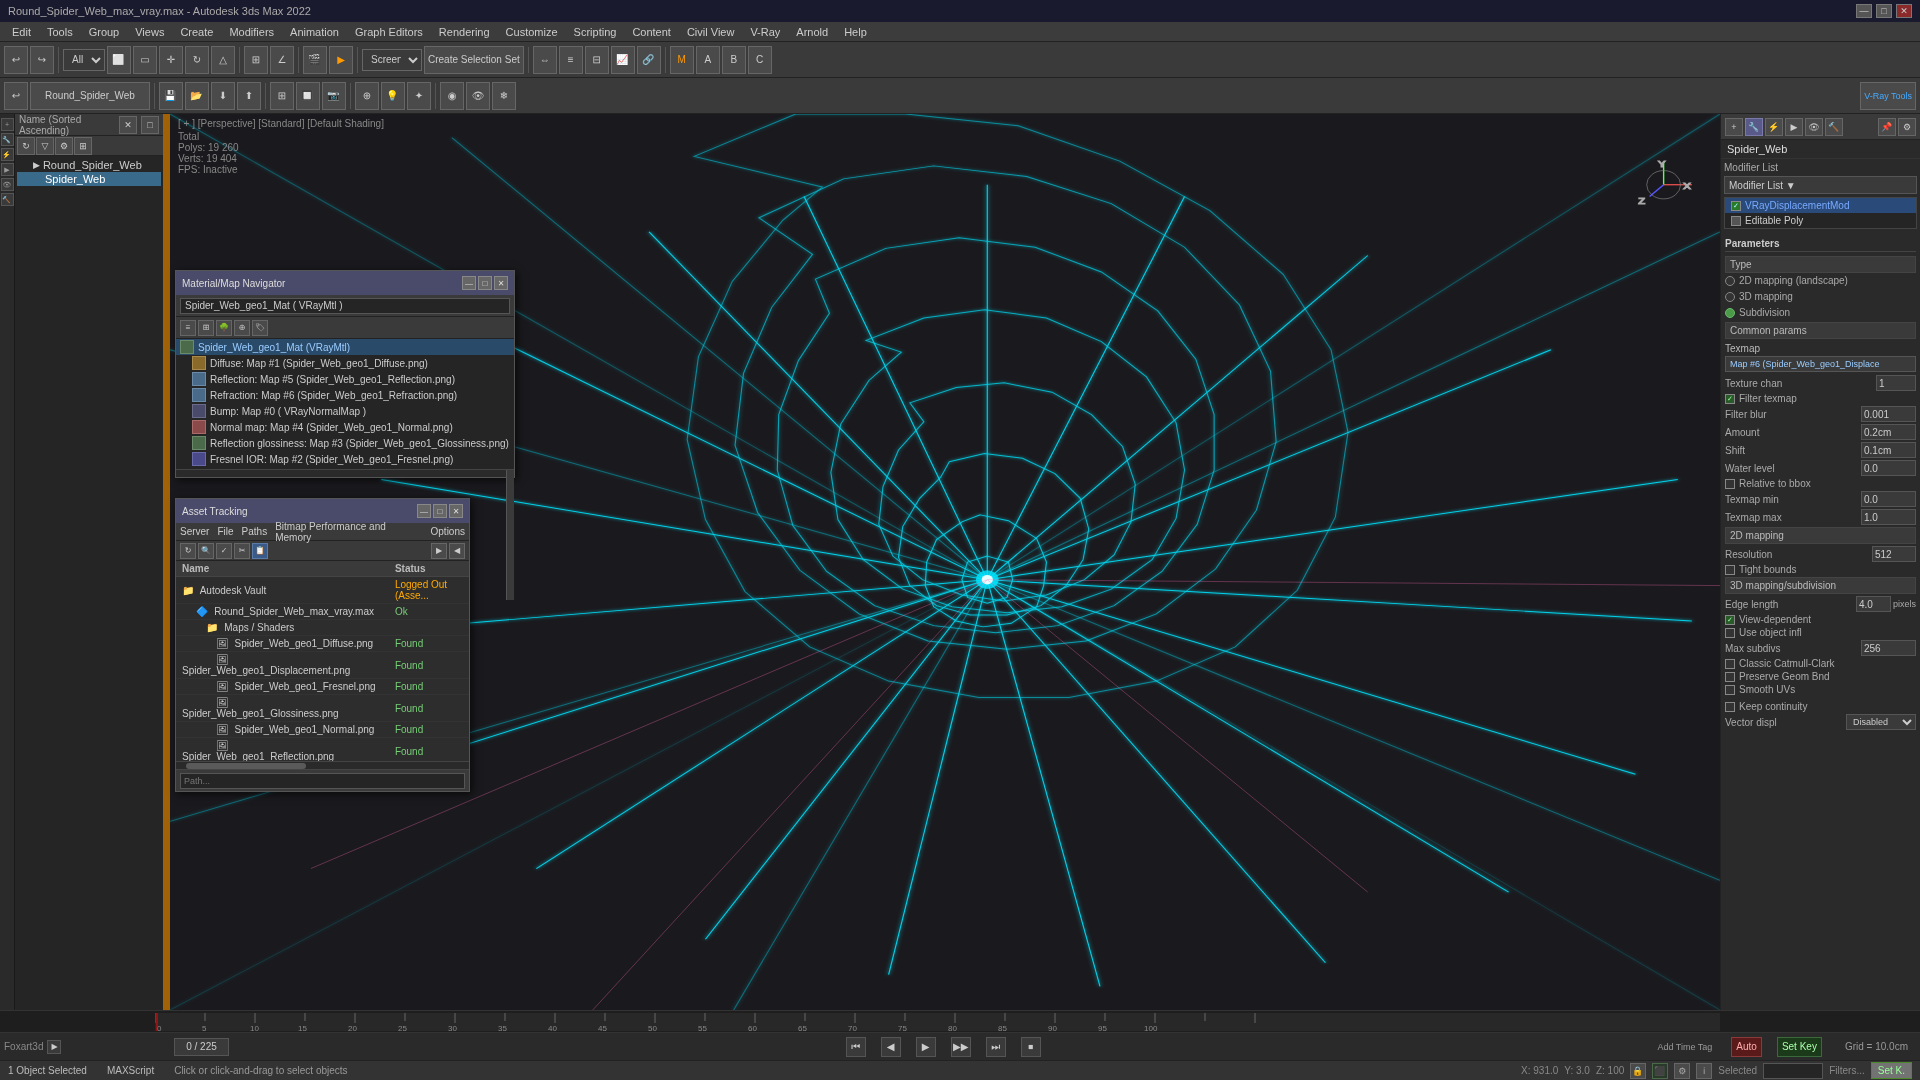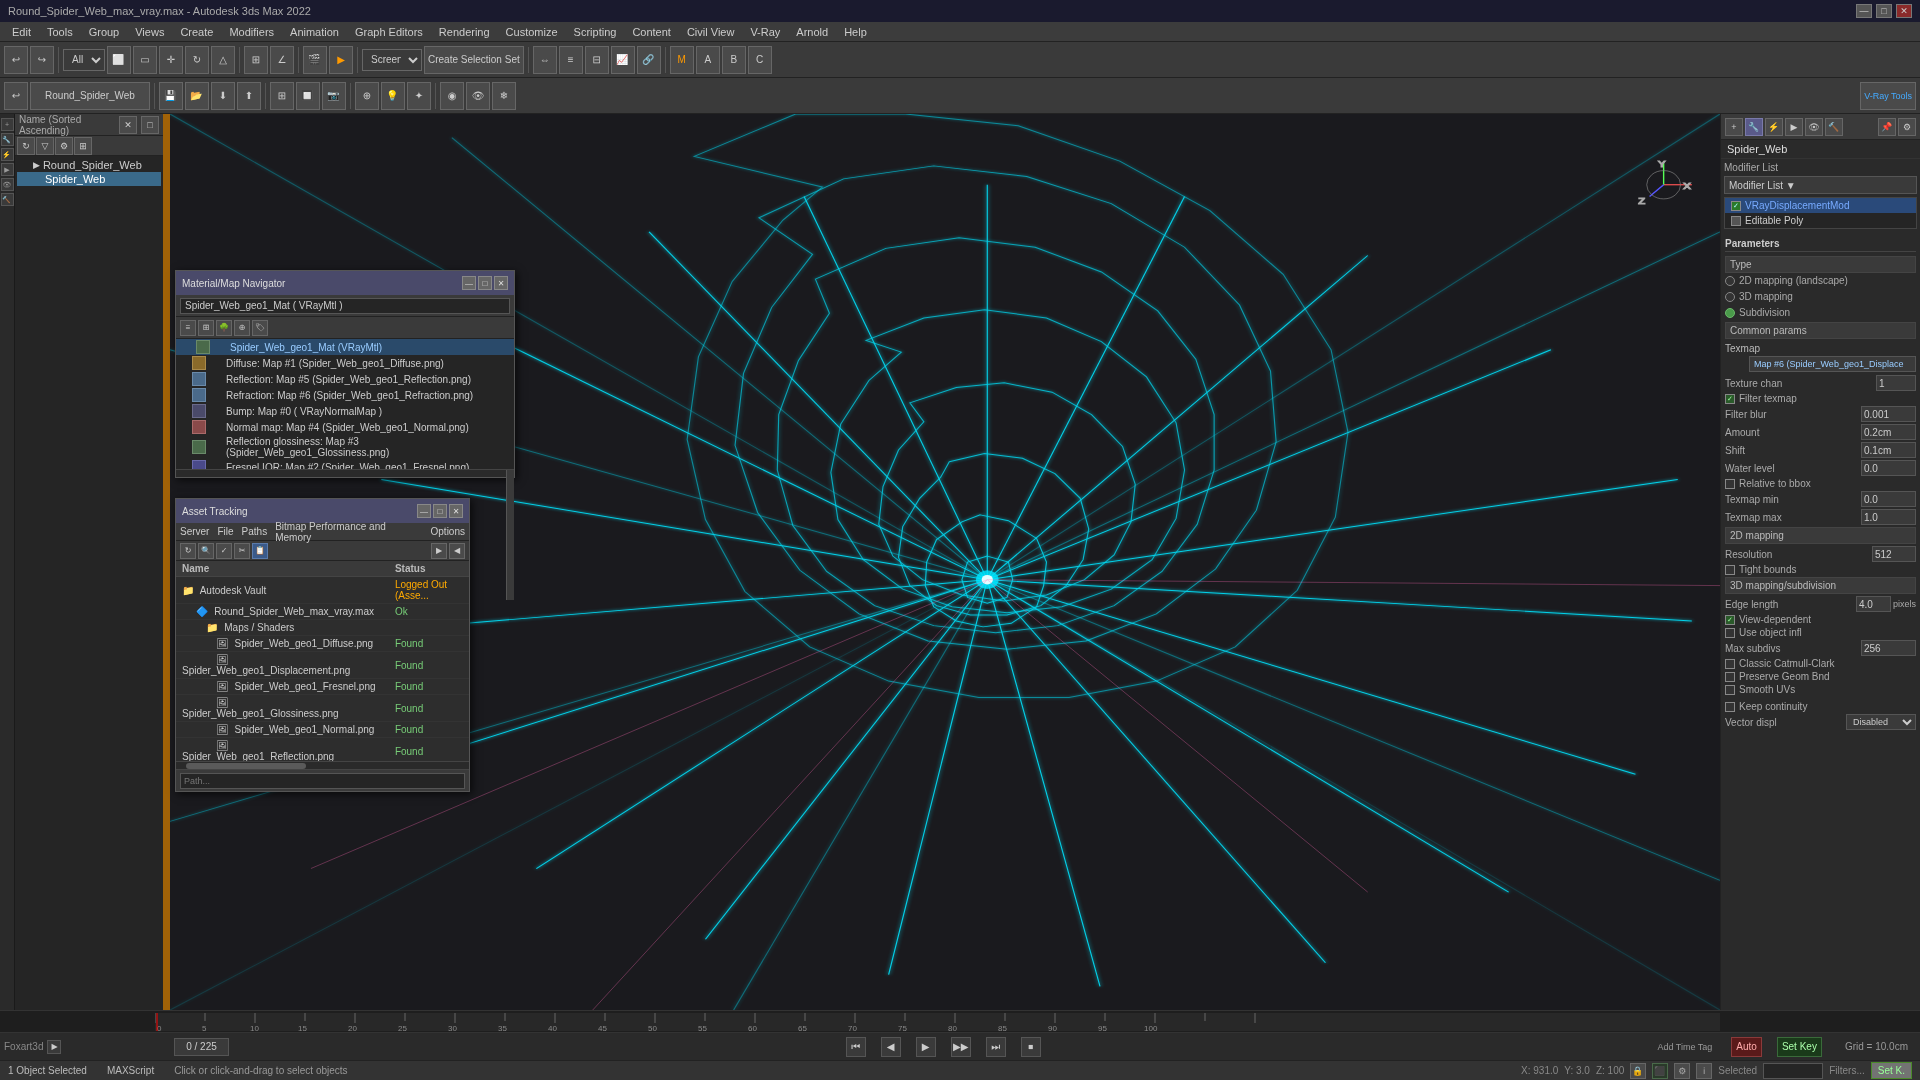--- a/index.html
+++ b/index.html
@@ -333,22 +333,22 @@
       padding: 0 4px;
     }
     .mat-list {
       height: 130px;
       overflow-y: auto;
       background: #252525;
     }
     .mat-item {
       display: flex;
       align-items: center;
-      padding: 1px 20px;
-      gap: 20px;
+      padding: 1px 4px;
+      gap: 4px;
       font-size: 10px;
       cursor: pointer;
     }
     .mat-item.selected { background: #2a4a6a; color: #9cf; }
     .mat-color-box {
       width: 14px; height: 14px;
       flex-shrink: 0;
     }
     .mat-item-indent { padding-left: 16px; }
 
@@ -649,20 +649,27 @@
       <div class="tree-item selected" style="background:#3a6a8a;">
         <span class="tree-indent"></span>
         <span class="tree-indent"></span>
         <span style="color:#fff;">Spider_Web</span>
       </div>
     </div>
   </div>
 
   <div id="viewport">
 
+    <div style="position:absolute;top:4px;left:8px;z-index:10;">
+      <div style="color:#888;font-size:10px;">[ + ] [Perspective] [Standard] [Default Shading]</div>
+      <div style="color:#888;font-size:10px;margin-top:2px;">Total</div>
+      <div style="color:#888;font-size:10px;">Polys: 19 260</div>
+      <div style="color:#888;font-size:10px;">Verts: 19 404</div>
+      <div style="color:#888;font-size:10px;">FPS:  Inactive</div>
+    </div>
 
     <svg id="spider-web-canvas" viewBox="0 0 1100 760" preserveAspectRatio="none">
       <defs>
         <filter id="glow">
           <feGaussianBlur stdDeviation="1.5" result="blur"></feGaussianBlur>
           <feMerge>
               <feMergeNode in="blur"></feMergeNode>
               <feMergeNode in="SourceGraphic"></feMergeNode>
             </feMerge>
         </filter>
@@ -800,21 +807,21 @@
           <span>Subdivision</span>
         </div>
       </div>
 
       <div class="param-section-header">
         <span>Common params</span>
       </div>
 
       <div class="param-group-title">Texmap</div>
 
-      <div style="background:#3a3a3a;border:1px solid #555;padding:2px 4px;margin-bottom:3px;font-size:9px;color:#9cf;margin-left:24px;">
+      <div style="background:#3a3a3a;border:1px solid #555;padding:2px 4px;margin-bottom:3px;font-size:9px;color:#9cf;">
         <span>Map #6 (Spider_Web_geo1_Displace</span>
       </div>
 
       <div class="param-row">
         <span class="param-label">Texture chan</span>
         <input class="param-value" value="1" style="width: 40px;">
       </div>
 
       <div class="checkbox-item">
         <div class="checkbox-box checked">✓</div>

